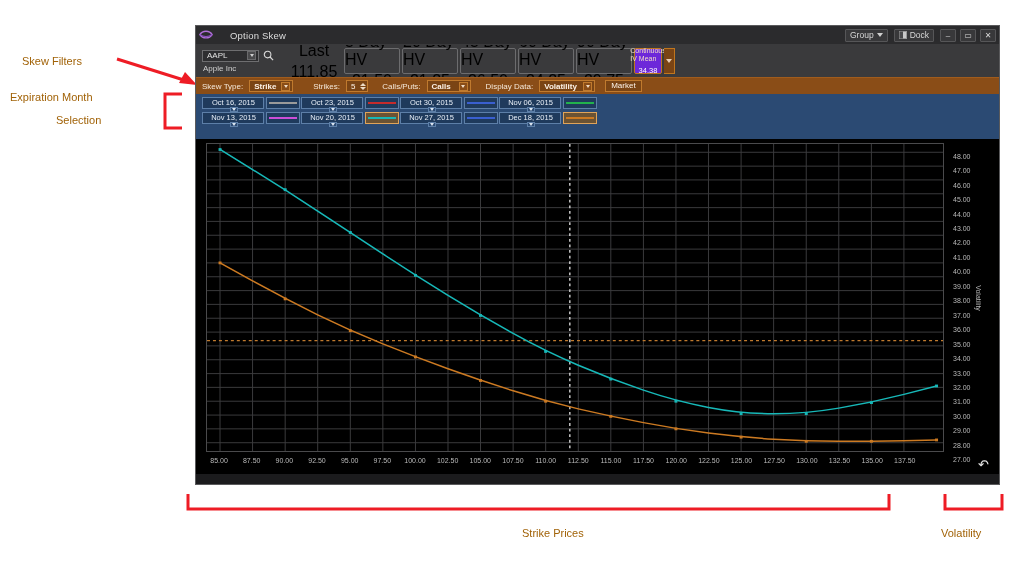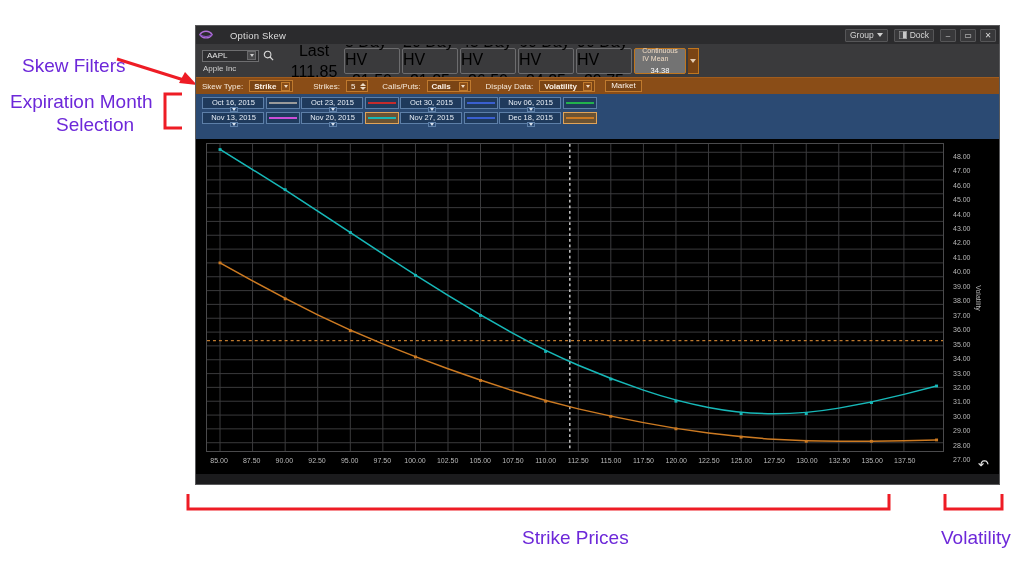--- a/index.html
+++ b/index.html
@@ -7,21 +7,21 @@
     margin: 0; padding: 0;
     width: 1024px; height: 563px;
     background: #ffffff;
     font-family: "Liberation Sans", sans-serif;
     overflow: hidden;
   }
   #page { position: relative; width: 1024px; height: 563px; background: #fff; }
 
   
   .anno-text {
-    position: absolute; color: #6d28d9; font-size: 19px;
+    position: absolute; color: #a16207; font-size: 11px;
     font-family: "Liberation Sans", sans-serif; white-space: nowrap;
   }
 
   
   #app-window {
     position: absolute; left: 195px; top: 25px;
     width: 805px; height: 460px;
     background: #1b1b1d;
     border: 1px solid #5a5a5c;
     display: flex; flex-direction: column;
@@ -79,22 +79,22 @@
   .sym-name { color: #cfcfcf; font-size: 8px; padding-left: 1px; }
   .searchglass { width: 11px; height: 11px; }
   .statbox {
     border: 1px solid #6c6c6e; border-radius: 2px;
     padding: 3px 0 3px 0; width: 56px; height: 26px;
     display: flex; flex-direction: column; align-items: center;
     justify-content: center; gap: 3px; margin-right: 2px;
   }
   .statbox.plain { border: none; }
   .statbox.accent {
-    border: 1px solid #c0761e; background: #737373;
-    width: 52px; padding: 1px 12px;
+    border: 1px solid #c0761e; background: #6d28d9;
+    width: 28px; padding: 1px 12px;
   }
   .statbox.accent .lbl { color: #f0dcc6; line-height: 1.15; font-size: 7px; }
   .statbox.accent .val { color: #ffffff; font-size: 7.5px; }
   .accent-wrap { display: flex; align-items: stretch; }
   .accent-dd {
     width: 11px; border: 1px solid #c0761e; border-left: none;
     background: #7a4414; display: flex; align-items: center; justify-content: center;
   }
   .accent-dd i { width:0;height:0;border-left:3px solid transparent;
                  border-right:3px solid transparent;border-top:4px solid #e6cdb2; }

